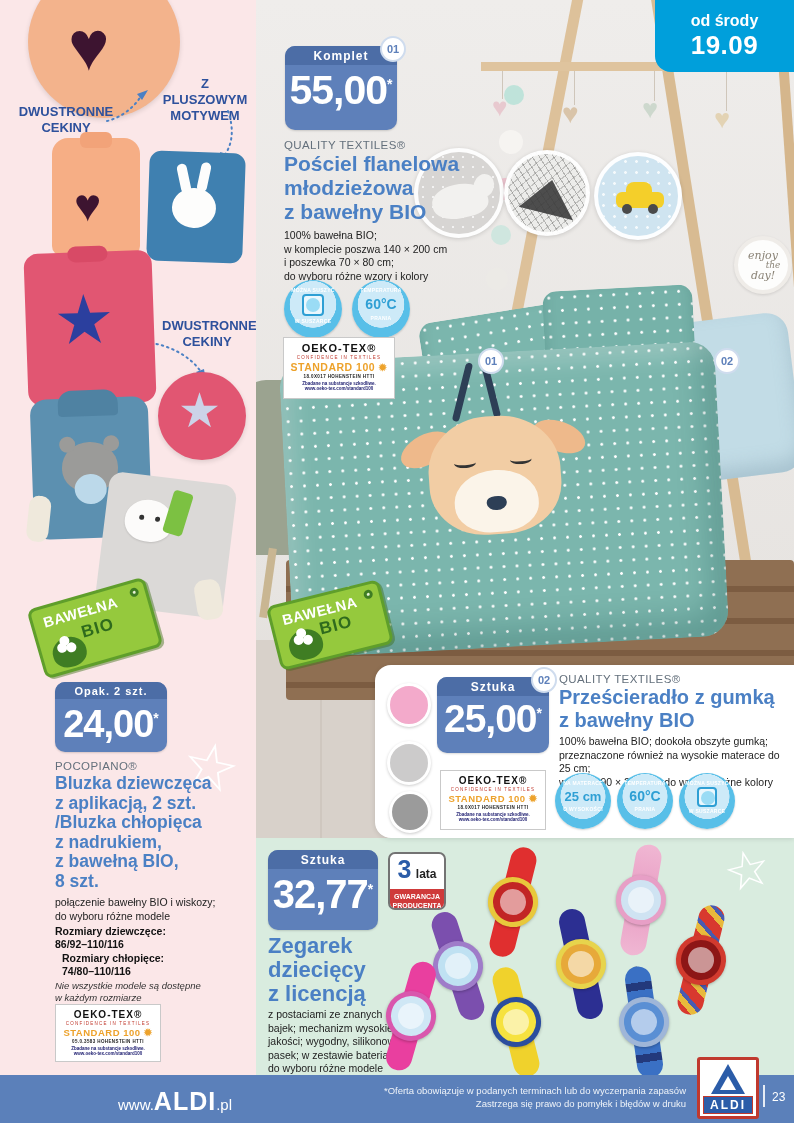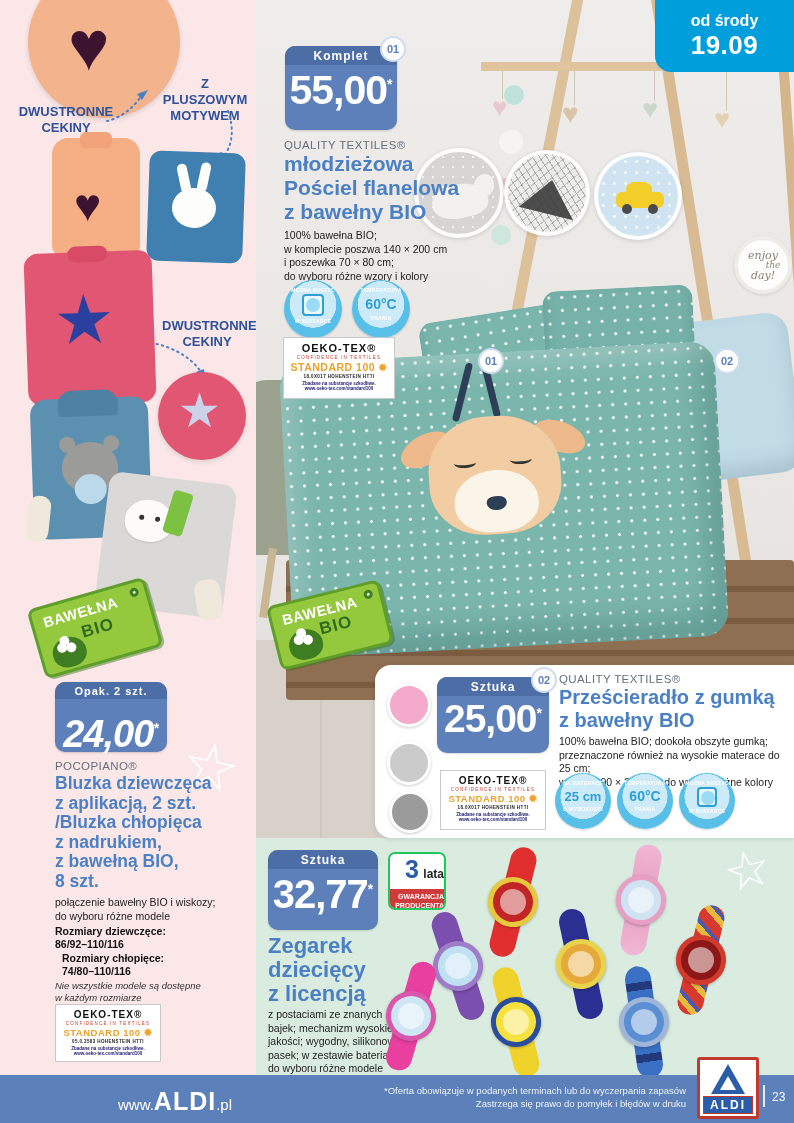--- a/index.html
+++ b/index.html
@@ -149,22 +149,22 @@
 
     <div class="pricebox" style="left:29px; top:46px; width:112px; height:84px;">
       <div class="band">Komplet</div>
       <div class="amount" style="font-size:41px; padding-top:4px;"><span>55,00</span><sup>*</sup></div>
     </div>
     <div class="numtag" style="left:124px; top:36px;">
         <span>01</span>
       </div>
     <div class="abs brandline" style="left:28px; top:139px;">QUALITY TEXTILES®</div>
     <div class="abs title-blue" style="left:28px; top:152px; font-size:21px; line-height:24px;">
+      <div>Pościel flanelowa</div>
       <div>młodzieżowa</div>
-      <div>Pościel flanelowa</div>
       <div>z bawełny BIO</div>
     </div>
     <div class="abs desc" style="left:28px; top:229px;">
       <div>100% bawełna BIO;</div>
       <div>w komplecie poszwa 140 × 200 cm</div>
       <div>i poszewka 70 × 80 cm;</div>
       <div>do wyboru różne wzory i kolory</div>
     </div>
 
     <div class="wash" style="left:28px; top:280px; width:58px; height:58px;">
@@ -249,21 +249,21 @@
     <div class="biotag" style="left:34px; top:592px; width:122px; height:72px; transform:rotate(-16deg);">
       <span class="w1">BAWEŁNA</span>
       <span class="w2" style="top:24px;">BIO</span>
       <span class="hole"></span>
       <span class="blob" style="top:34px;"></span>
       <span class="boll" style="top:38px;"></span>
     </div>
 
     <div class="pricebox" style="left:55px; top:682px; width:112px; height:70px;">
       <div class="band" style="font-size:11px;">Opak. 2 szt.</div>
-      <div class="amount" style="font-size:38px; padding-top:16px;font-style:italic;"><span>24,00</span><sup>*</sup></div>
+      <div class="amount" style="font-size:38px; padding-top:6px;"><span>24,00</span><sup>*</sup></div>
     </div>
     <div class="abs" style="left:182px; top:730px; font-size:64px; color:#fff; transform:rotate(12deg);">☆</div>
     <div class="abs brandline" style="left:55px; top:760px;">POCOPIANO®</div>
     <div class="abs title-blue" style="left:55px; top:774px; font-size:17.5px; line-height:19.5px;">
       <div>Bluzka dziewczęca</div>
       <div>z aplikacją, 2 szt.</div>
       <div>/Bluzka chłopięca</div>
       <div>z nadrukiem,</div>
       <div>z bawełną BIO,</div>
       <div>8 szt.</div>
@@ -339,21 +339,21 @@
       <div class="b" style="margin-top:1px;">W SUSZARCE</div>
     </div>
   </div>
 
   <div class="abs" style="left:256px; top:838px; width:538px; height:237px; background:#d9ecdf; overflow:hidden;">
     <div class="pricebox" style="left:12px; top:12px; width:110px; height:80px;">
       <div class="band">Sztuka</div>
       <div class="amount" style="font-size:40px; padding-top:4px;"><span>32,77</span><sup>*</sup></div>
     </div>
 
-    <div class="abs" style="left:132px; top:14px; width:58px; height:58px; background:#fff; border:2px solid #22c55e; border-radius:7px; overflow:hidden; text-align:right;">
+    <div class="abs" style="left:132px; top:14px; width:58px; height:58px; background:#fff; border:2px solid #737373; border-radius:7px; overflow:hidden; text-align:center;">
       <div style="line-height:30px;">
         <span style="font-size:25px; font-weight:bold; color:#2b5ca8;">3</span>
         <span style="font-size:12px; font-weight:bold; color:#222;">lata</span>
       </div>
       <div style="background:#cf3a3a; color:#fff; font-size:7px; font-weight:bold; line-height:9px; padding:3px 0 4px;">
         <div>GWARANCJA</div>
         <div>PRODUCENTA</div>
       </div>
     </div>
     <div class="abs title-blue" style="left:12px; top:96px; font-size:22px; line-height:24px;">

